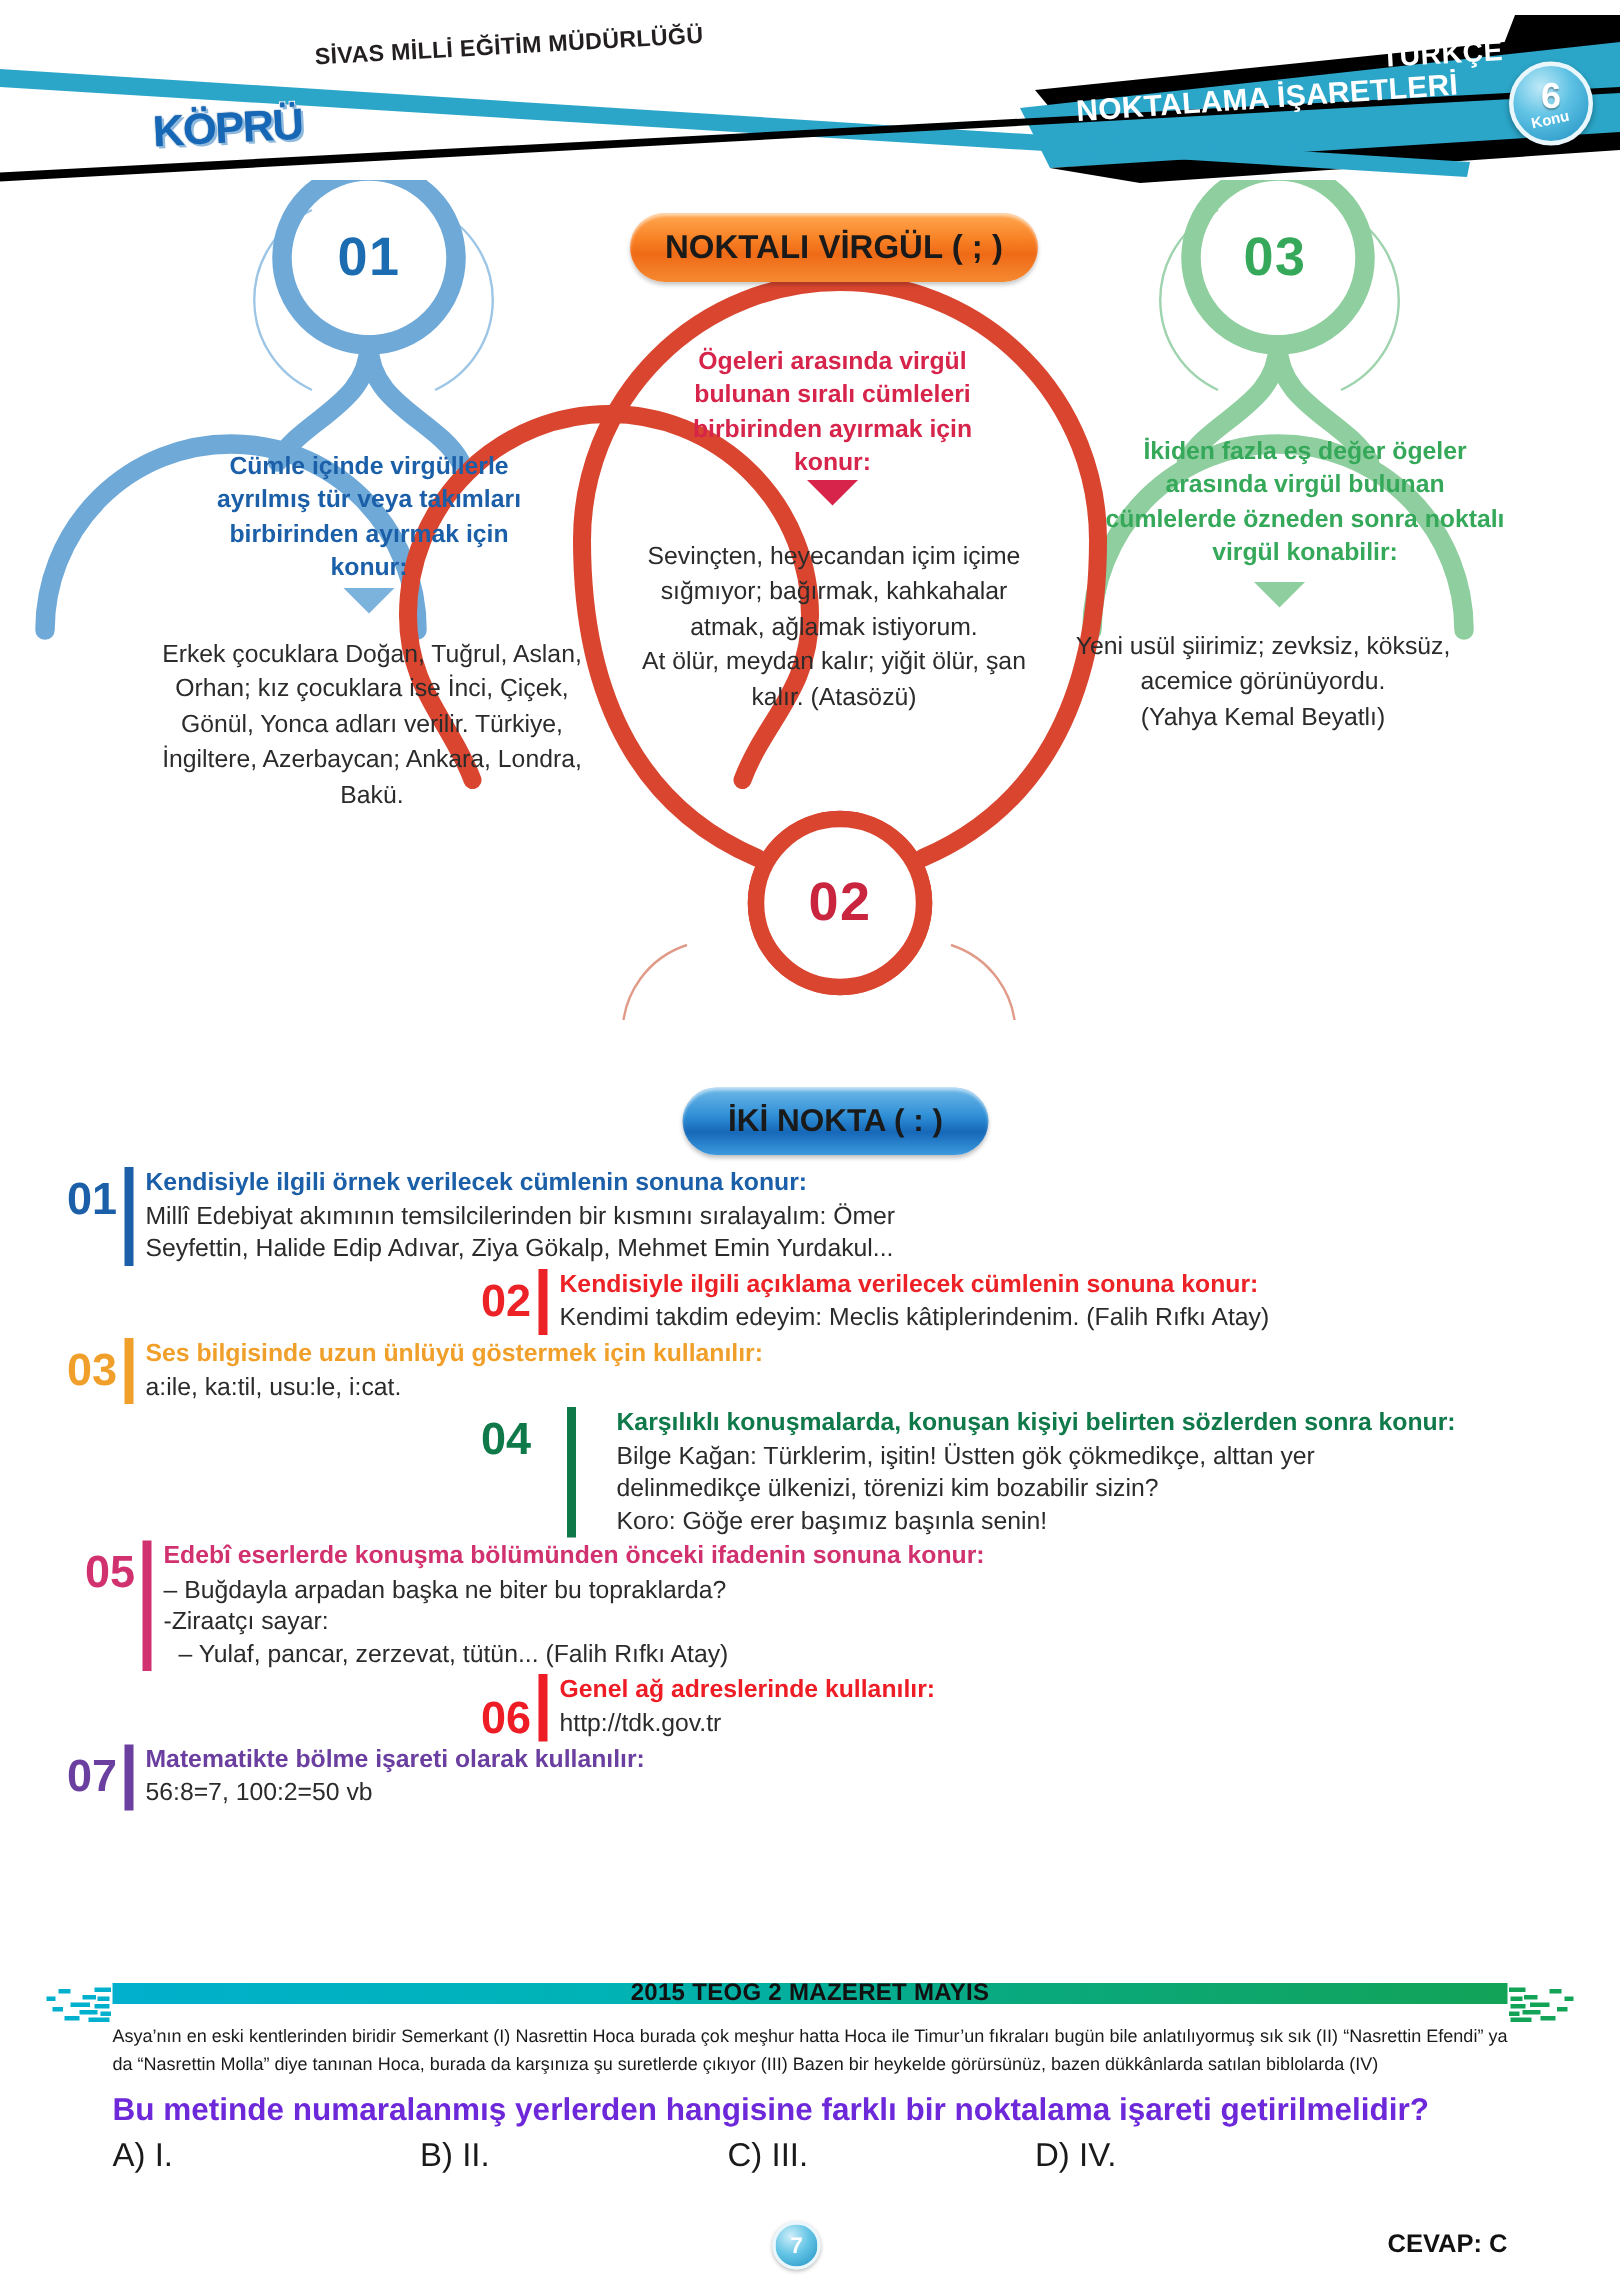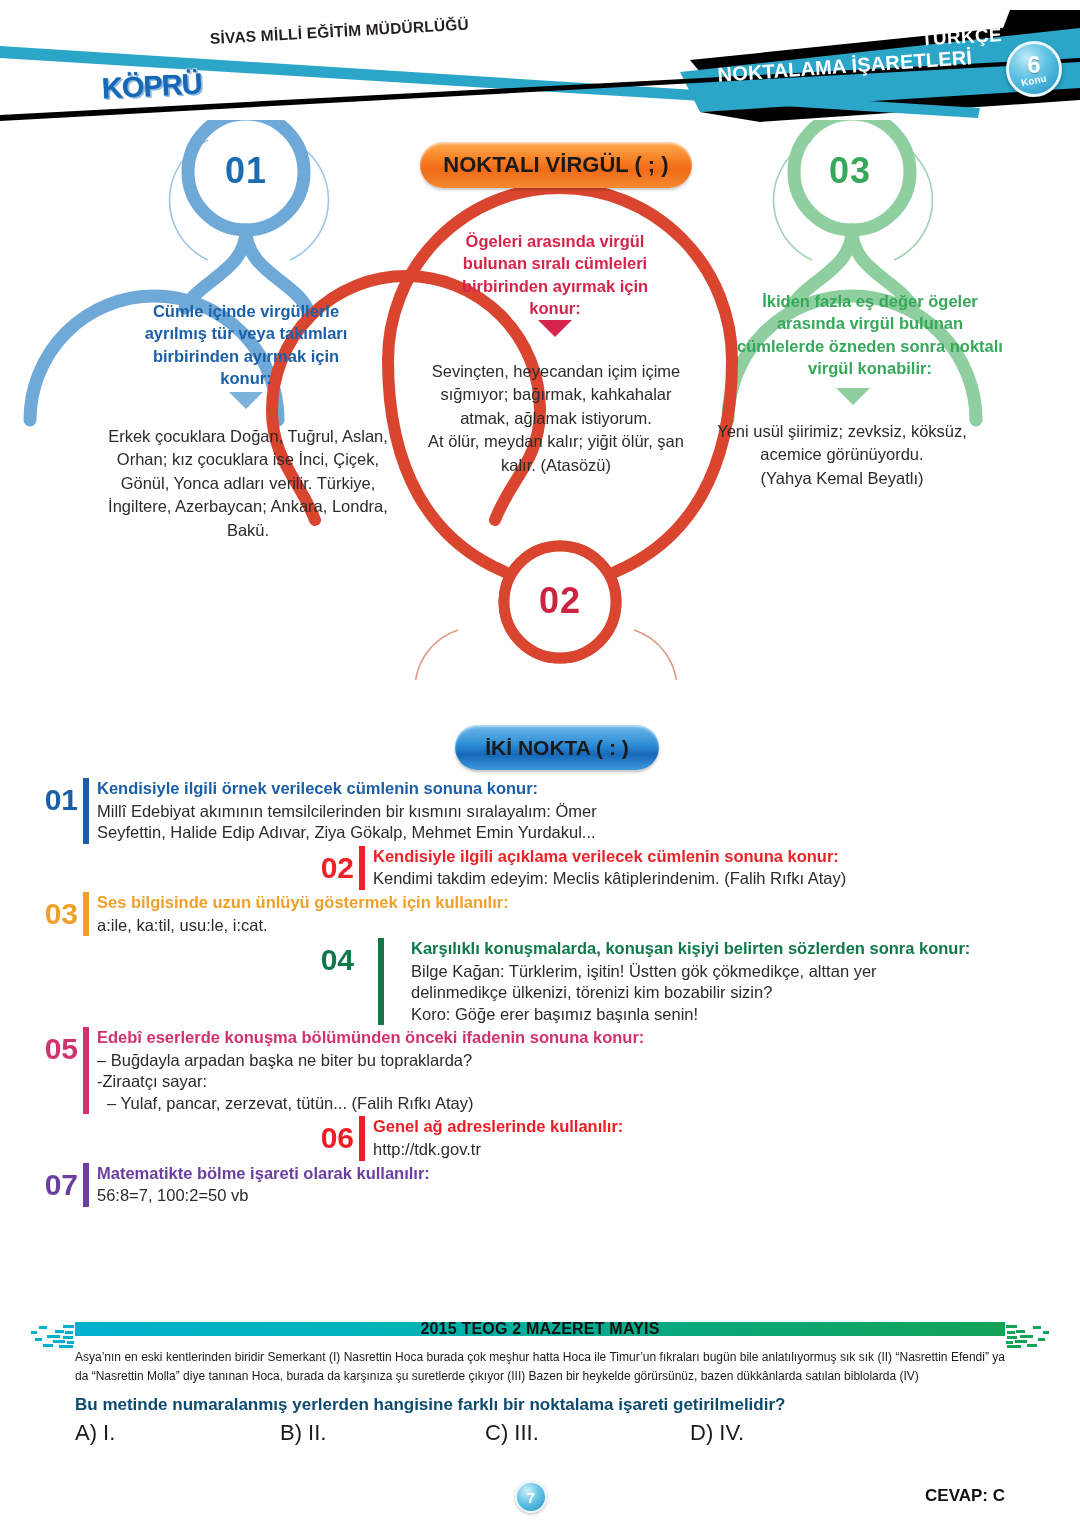--- a/index.html
+++ b/index.html
@@ -214,23 +214,23 @@
 
   .exam-passage {
     margin-top: 12px;
     font-size: 12px;
     line-height: 1.62;
     color: #1a1a1a;
     text-align: justify;
   }
   .exam-question {
     margin-top: 8px;
-    font-size: 17px;
-    font-weight: 700;
-    color: #0c4a6e;
+    font-size: 21px;
+    font-weight: 700;
+    color: #6d28d9;
   }
   .exam-options {
     margin-top: 5px;
     display: flex;
     font-size: 22px;
     color: #1a1a1a;
   }
   .exam-options span { width: 205px; }
 
   .page-badge {
@@ -357,31 +357,31 @@
     <div class="rule" style="padding-left: 300px; gap: 19px;">
       <div class="rule-num" style="color: rgb(16, 121, 74);">04</div>
       <div class="rule-bar" style="background: rgb(16, 121, 74);"></div>
       <div class="rule-txt">
         <div class="rule-title" style="color: rgb(16, 121, 74);">Karşılıklı konuşmalarda, konuşan kişiyi belirten sözlerden sonra konur:</div>
         <div class="rule-line">Bilge Kağan: Türklerim, işitin! Üstten gök çökmedikçe, alttan yer</div>
         <div class="rule-line">delinmedikçe ülkenizi, törenizi kim bozabilir sizin?</div>
         <div class="rule-line">Koro: Göğe erer başımız başınla senin!</div>
       </div>
     </div>
-    <div class="rule" style="padding-left: 24px;">
+    <div class="rule" style="padding-left: 36px;">
       <div class="rule-num" style="color: rgb(209, 49, 110);">05</div>
       <div class="rule-bar" style="background: rgb(209, 49, 110);"></div>
       <div class="rule-txt">
         <div class="rule-title" style="color: rgb(209, 49, 110);">Edebî eserlerde konuşma bölümünden önceki ifadenin sonuna konur:</div>
         <div class="rule-line">– Buğdayla arpadan başka ne biter bu topraklarda?</div>
         <div class="rule-line">-Ziraatçı sayar:</div>
         <div class="rule-line ind">– Yulaf, pancar, zerzevat, tütün... (Falih Rıfkı Atay)</div>
       </div>
     </div>
-    <div class="rule" style="padding-left: 300px;">
+    <div class="rule" style="padding-left: 300px; align-items: flex-end;">
       <div class="rule-num" style="color: rgb(238, 28, 36);">06</div>
       <div class="rule-bar" style="background: rgb(238, 28, 36);"></div>
       <div class="rule-txt">
         <div class="rule-title" style="color: rgb(238, 28, 36);">Genel ağ adreslerinde kullanılır:</div>
         <div class="rule-line">http://tdk.gov.tr</div>
       </div>
     </div>
     <div class="rule" style="padding-left: 24px;">
       <div class="rule-num" style="color: rgb(107, 63, 160);">07</div>
       <div class="rule-bar" style="background: rgb(107, 63, 160);"></div>

